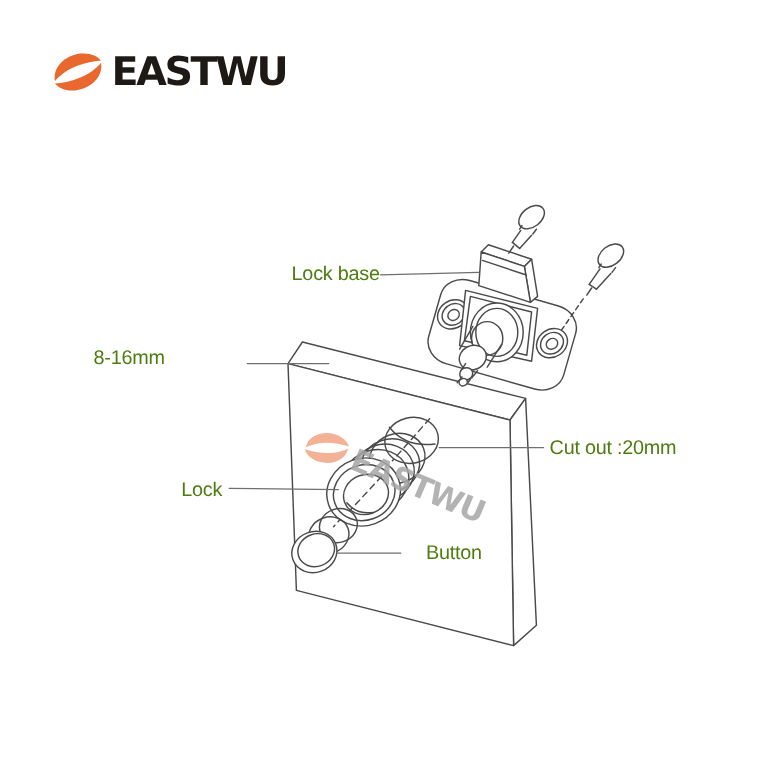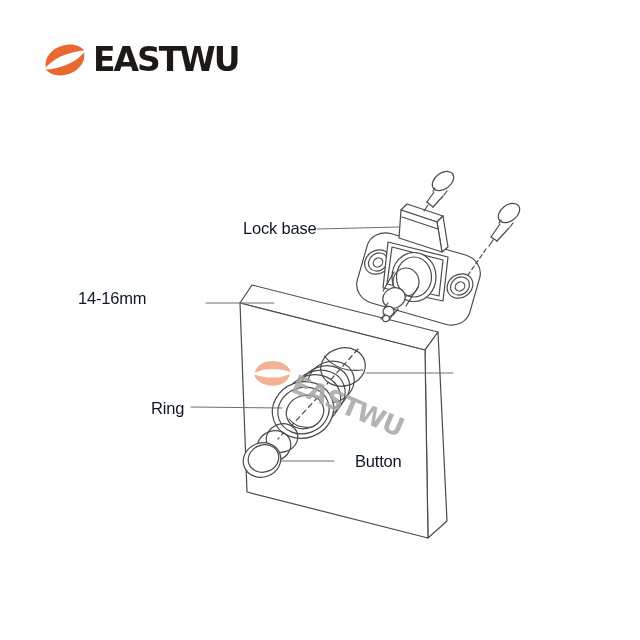--- a/index.html
+++ b/index.html
@@ -16,21 +16,21 @@
   .art{position:absolute;left:0;top:0;z-index:1;}
 
   
   .watermark{position:absolute;left:254px;top:349px;display:flex;align-items:center;gap:3px;
              transform:rotate(23deg);transform-origin:0 50%;z-index:2;pointer-events:none;}
   .watermark svg{opacity:.5;display:block;}
   .watermark-text{font-family:"DejaVu Sans", sans-serif;font-weight:bold;font-size:26px;
                   letter-spacing:-1px;color:#a6a6a6;opacity:.85;}
 
   
-  .lbl{position:absolute;z-index:3;font-size:16.5px;color:#0f172a;white-space:nowrap;
+  .lbl{position:absolute;z-index:3;font-size:16.5px;color:#4d7c0f;white-space:nowrap;
        letter-spacing:-0.2px;}
   .lbl-lock{left:243px;top:219px;}
   .lbl-board{left:78px;top:288px;line-height:20px;}
   .lbl-cut{left:458px;top:364px;}
   .lbl-ring{left:151px;top:399px;}
   .lbl-button{left:355px;top:452px;}
 </style>
 </head>
 <body>
 
@@ -148,18 +148,19 @@
   <div class="watermark">
     <svg width="40" height="33" viewBox="0 0 48 40">
       <path fill="#E8682F" d="M4,28 C2,16 12,6 26,4 C34,3 41,6 44,10 C31,11 16,16 8,24 C6,25.5 4.8,26.8 4,28 Z"></path>
       <path fill="#E8682F" d="M44,12 C46,24 36,34 22,36 C14,37 7,34 4,30 C17,29 32,24 40,16 C42,14.5 43.2,13.2 44,12 Z"></path>
     </svg>
     <span class="watermark-text">EASTWU</span>
   </div>
 
   <div class="lbl lbl-lock">Lock base</div>
   <div class="lbl lbl-board">
-    <div>14-16mm</div>
+    <div>8-16mm</div>
   </div>
-  <div class="lbl lbl-ring">Ring</div>
+  <div class="lbl lbl-cut">Cut out :20mm</div>
+  <div class="lbl lbl-ring">Lock</div>
   <div class="lbl lbl-button">Button</div>
 
 </div>
 
 </body></html>

